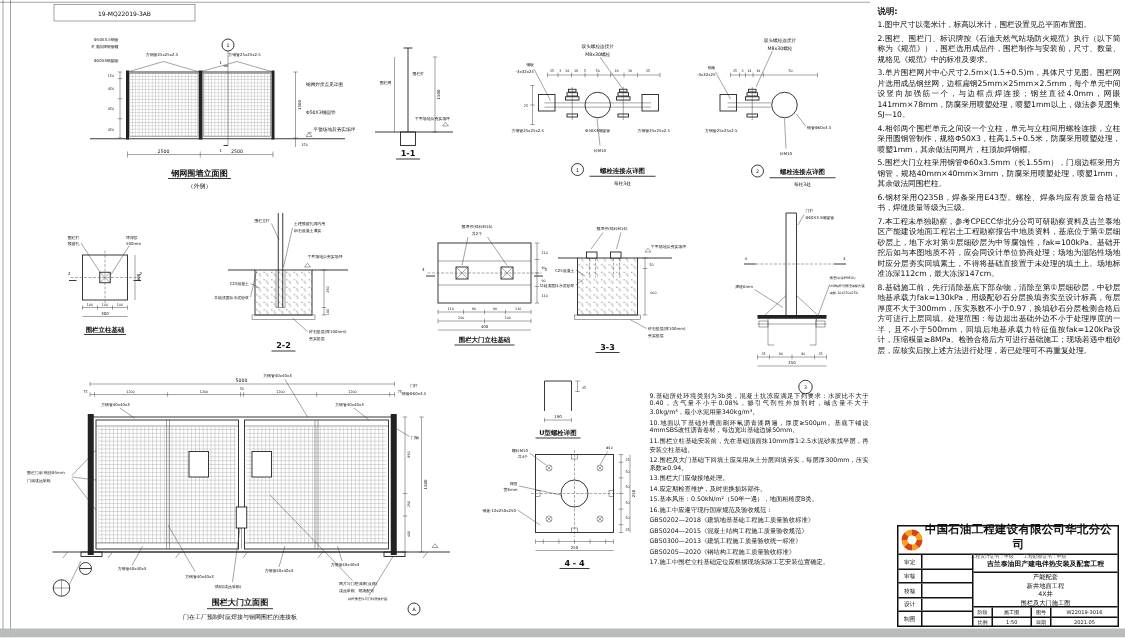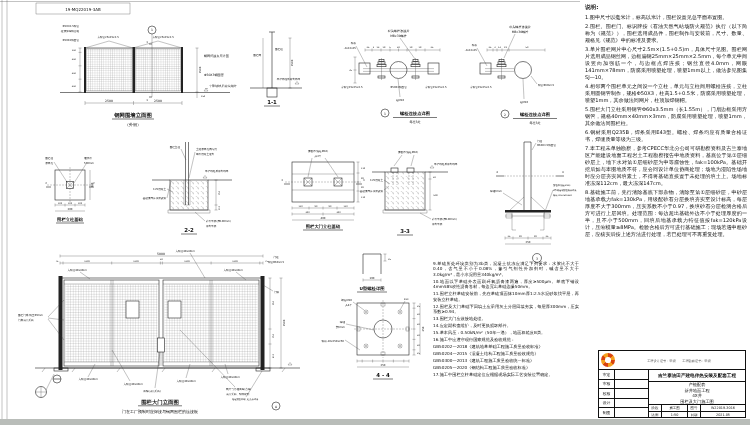--- a/index.html
+++ b/index.html
@@ -483,20 +483,21 @@
         <div class="note">GB50300—2013《建筑工程施工质量验收统一标准》</div>
         <div class="note">GB50205—2020《钢结构工程施工质量验收标准》</div>
         <div class="note">17.施工中围栏立柱基础定位应根据现场实际工艺安装位置确定。</div>
       </div>
 </div>
 
 <div class="tb">
   <div class="tb-head">
     <div class="logo"></div>
     <div class="tb-headtxt">
+      <div class="tb-company">中国石油工程建设有限公司华北分公司</div>
       <div class="tb-cert">工程设计证书：甲级　　工程勘察证书：甲级</div>
     </div>
   </div>
   <div class="tb-body">
     <div class="tb-signs">
           <div class="tb-signrow">
         <span class="lab">审定</span>
         <span class="val"></span>
       </div>
           <div class="tb-signrow">

